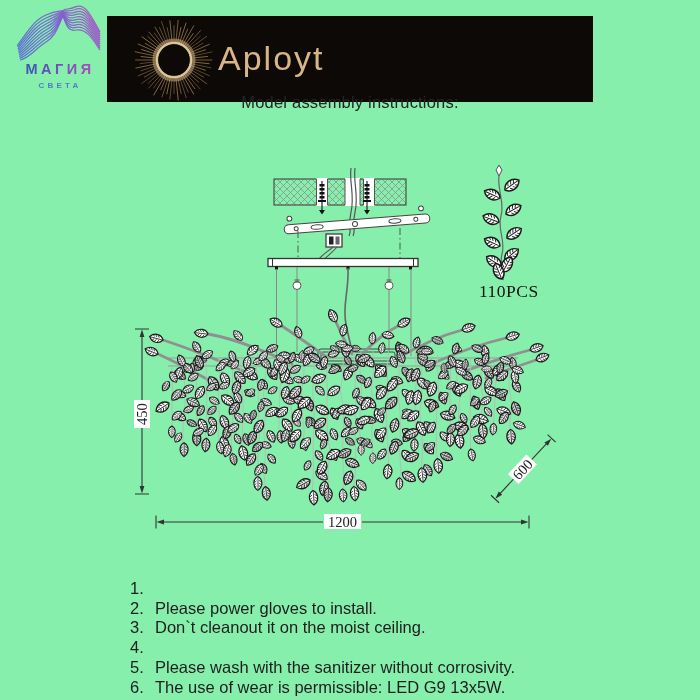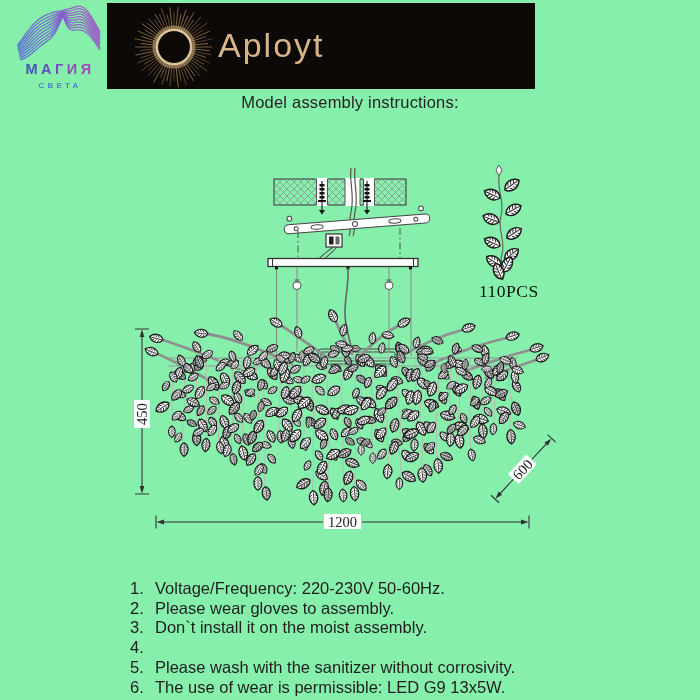--- a/index.html
+++ b/index.html
@@ -1,21 +1,21 @@
 <!DOCTYPE html>
 <html><head>
 <meta charset="utf-8">
 <style>
   html,body{margin:0;padding:0;}
   body{width:700px;height:700px;background:#ffffff;font-family:"Liberation Sans",sans-serif;overflow:hidden;}
   #page{position:relative;width:700px;height:700px;background:#86efac;}
 
   
   #magia-logo{position:absolute;left:6px;top:2px;width:108px;height:94px;}
-  #banner{position:absolute;left:107px;top:3px;width:428px;height:86px;background:#0c0906;overflow:hidden;}
+  #banner{position:absolute;left:107px;top:16px;width:486px;height:86px;background:#0c0906;overflow:hidden;}
   #sunburst-svg{position:absolute;left:12px;top:1px;width:104px;height:84px;}
   #aployt-name{position:absolute;left:111px;top:23px;font-size:34px;font-weight:300;
                color:#d8b586;letter-spacing:2px;font-family:"Liberation Sans",sans-serif;}
   #rays-svg{position:absolute;right:0;top:0;width:256px;height:86px;}
 
   
   #title-block{position:absolute;left:0;top:93px;width:700px;text-align:center;color:#242424;}
   #title-block .t-line{font-size:16.5px;line-height:18px;font-weight:500;letter-spacing:.2px;}
 
   
@@ -711,29 +711,28 @@
           <use transform="translate(501.0 266.0) rotate(216) scale(1.55)" href="#leaf-w" xlink:href="#leaf-w"></use>
           <use transform="translate(502.0 279.0) rotate(250) scale(1.55)" href="#leaf-w" xlink:href="#leaf-w"></use>
         </g>
       <text class="pcs-label" x="479" y="297">110PCS</text>
     </g>
   </svg>
 
   <div id="instructions">
     <div class="instr-row">
       <span class="instr-num">1.</span>
-      <span class="instr-text">Voltage/Frequency: 220-230V 50-60Hz.</span>
     </div>
     <div class="instr-row">
       <span class="instr-num">2.</span>
-      <span class="instr-text">Please wear gloves to assembly.</span>
+      <span class="instr-text">Please power gloves to install.</span>
     </div>
     <div class="instr-row">
       <span class="instr-num">3.</span>
-      <span class="instr-text">Don`t install it on the moist assembly.</span>
+      <span class="instr-text">Don`t cleanout it on the moist ceiling.</span>
     </div>
     <div class="instr-row">
       <span class="instr-num">4.</span>
     </div>
     <div class="instr-row">
       <span class="instr-num">5.</span>
       <span class="instr-text">Please wash with the sanitizer without corrosivity.</span>
     </div>
     <div class="instr-row">
       <span class="instr-num">6.</span>

